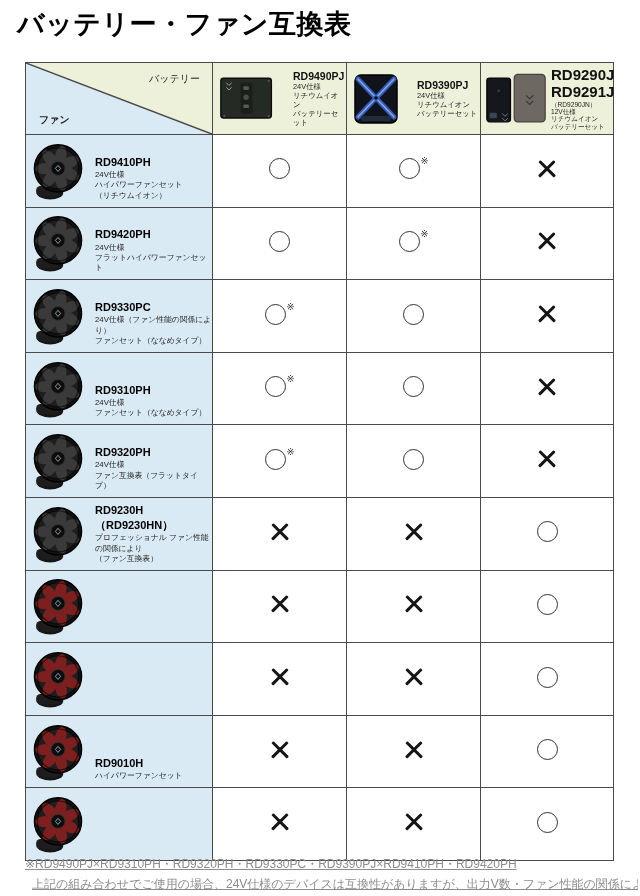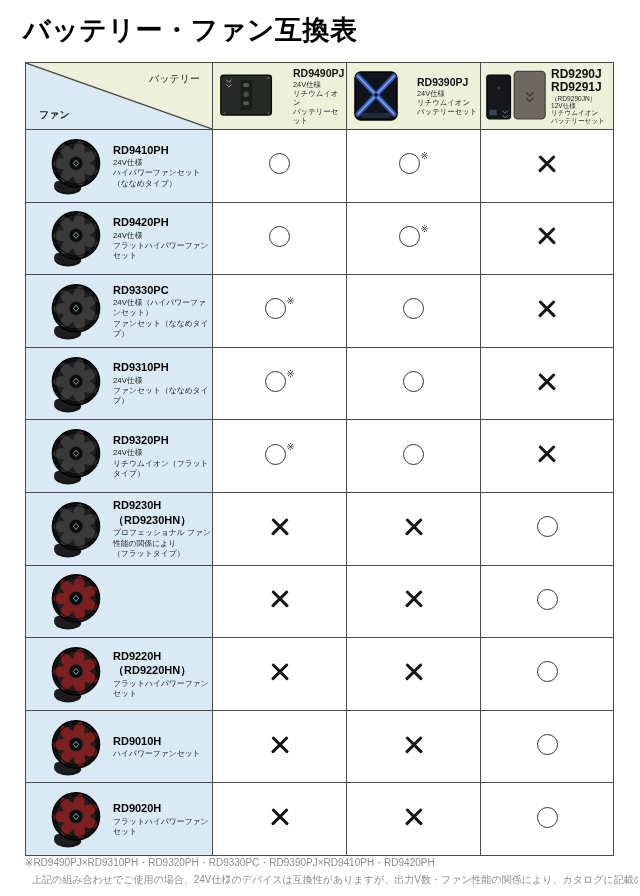--- a/index.html
+++ b/index.html
@@ -1,59 +1,59 @@
 <!DOCTYPE html>
 <html><head>
 <meta charset="utf-8">
 <style>
   html,body{margin:0;padding:0;background:#fff;}
   body{width:640px;height:896px;font-family:"Liberation Sans","DejaVu Sans",sans-serif;}
   .page{position:relative;width:640px;height:896px;overflow:hidden;background:#fff;}
 
-  h1.title{position:absolute;left:17px;top:6px;margin:6px;font-size:27px;font-weight:900;color:#000;letter-spacing:.5px;}
+  h1.title{position:absolute;left:17px;top:6px;margin:0;font-size:27px;font-weight:900;color:#000;letter-spacing:.5px;}
 
   table.compat{position:absolute;left:25px;top:62px;width:588px;border-collapse:collapse;table-layout:fixed;}
   .compat th,.compat td{border:1px solid #4a4a4a;padding:0;margin:0;}
 
   thead tr{height:63px;border-radius:19px;}
   th.corner{position:relative;padding:0;background:#fff;}
   th.corner svg.diag{position:absolute;left:0;top:0;width:100%;height:100%;display:block;}
   .lbl-batt{position:absolute;right:12px;top:9px;font-size:10px;font-weight:400;color:#222;}
   .lbl-fan{position:absolute;left:13px;bottom:7px;font-size:10px;font-weight:700;color:#222;}
 
   th.batt{background:#eef1da;font-weight:400;text-align:left;vertical-align:middle;}
   .bwrap{display:flex;align-items:center;gap:18px;padding:4px 2px 4px 6px;}
   .btxt{display:flex;flex-direction:column;line-height:1.22;}
   .btxt b{font-size:10.5px;color:#111;font-weight:700;}
   .btxt .spec{font-size:7.4px;color:#222;}
   .btxt .sub{font-size:6.8px;color:#222;}
   .b3 .btxt{line-height:1.12;}
-  .b3 .btxt b{font-size:12px;}
+  .b3 .btxt b{font-size:15px;}
   .b3 .btxt .spec,.b3 .btxt .sub{font-size:6.6px;}
   .bimg{display:inline-flex;flex:0 0 auto;}
 
   tbody tr{height:72.6px;}
   td.fancell{background:#d9eaf5;vertical-align:middle;}
-  .fwrap{display:flex;align-items:center;gap:9px;padding-left:22px;}
+  .fwrap{display:flex;align-items:flex-end;gap:9px;padding-left:4px;}
   .fanimg{display:inline-flex;flex:0 0 auto;}
   .fantxt{display:flex;flex-direction:column;line-height:1.32;max-width:118px;}
   .fantxt b{font-size:11px;color:#000;font-weight:700;margin-bottom:1px;}
   .fantxt .desc{font-size:7.8px;color:#222;}
 
   td.symcell{background:#fff;text-align:center;vertical-align:middle;}
   .sym{display:inline-flex;align-items:flex-start;}
   .ring{display:inline-block;width:19px;height:19px;border:1.7px solid #333;border-radius:50%;}
   .note{font-size:9.5px;color:#333;margin:-3px 0 0 1px;}
   .cross{position:relative;display:inline-block;width:22px;height:22px;}
   .cross::before,.cross::after{content:"";position:absolute;left:50%;top:50%;width:22px;height:3.4px;background:#151515;border-radius:1px;}
   .cross::before{transform:translate(-50%,-50%) rotate(45deg);}
   .cross::after{transform:translate(-50%,-50%) rotate(-45deg);}
 
   .footnotes{position:absolute;left:25px;top:855px;width:613px;color:#8c8c8c;}
-  .footnotes p{margin:0 0 2px;font-size:10px;line-height:1.5;white-space:nowrap;overflow:hidden;}
+  .footnotes p{margin:0 0 2px;font-size:12px;line-height:1.5;white-space:nowrap;overflow:hidden;text-decoration:underline;}
   .footnotes p.indent{padding-left:7px;}
 </style>
 </head>
 <body>
 
 <div class="page">
 
   <h1 class="title">バッテリー・ファン互換表</h1>
 
   <table class="compat">
@@ -163,21 +163,21 @@
                   <circle cx="32" cy="31" r="23.5" fill="none" stroke="#000" stroke-opacity="0.55" stroke-width="1.5"></circle>
                   <circle cx="32" cy="31" r="8" fill="#0d0d0d" stroke="#333" stroke-width="1"></circle>
                   <path d="M29,31 l3,-3.5 3,3.5 -3,3.5 z" fill="none" stroke="#8fa3ad" stroke-width="1.1"></path>
                   <circle cx="32" cy="31" r="27" fill="none" stroke="#000" stroke-width="1.5"></circle>
                 </svg>
               </span>
               <span class="fantxt">
                 <b>RD9410PH</b>
                 <span class="desc">24V仕様</span>
                 <span class="desc">ハイパワーファンセット</span>
-                <span class="desc">（ななめタイプ）</span>
+                <span class="desc">（リチウムイオン）</span>
               </span>
             </span>
           </td>
           <td class="symcell"><span class="sym">
               <span class="ring"></span>
             </span></td>
           <td class="symcell"><span class="sym">
               <span class="ring"></span>
               <span class="note">※</span>
             </span></td>
@@ -242,21 +242,21 @@
                   <ellipse cx="32" cy="17" rx="6.5" ry="12" fill="#3a3a3a" transform="rotate(269 32 31)"></ellipse>
                   <ellipse cx="32" cy="17" rx="6.5" ry="12" fill="#3a3a3a" transform="rotate(320.4 32 31)"></ellipse>
                   <circle cx="32" cy="31" r="23.5" fill="none" stroke="#000" stroke-opacity="0.55" stroke-width="1.5"></circle>
                   <circle cx="32" cy="31" r="8" fill="#0d0d0d" stroke="#333" stroke-width="1"></circle>
                   <path d="M29,31 l3,-3.5 3,3.5 -3,3.5 z" fill="none" stroke="#8fa3ad" stroke-width="1.1"></path>
                   <circle cx="32" cy="31" r="27" fill="none" stroke="#000" stroke-width="1.5"></circle>
                 </svg>
               </span>
               <span class="fantxt">
                 <b>RD9330PC</b>
-                <span class="desc">24V仕様（ハイパワーファンセット）</span>
+                <span class="desc">24V仕様（ファン性能の関係により）</span>
                 <span class="desc">ファンセット（ななめタイプ）</span>
               </span>
             </span>
           </td>
           <td class="symcell"><span class="sym">
               <span class="ring"></span>
               <span class="note">※</span>
             </span></td>
           <td class="symcell"><span class="sym">
               <span class="ring"></span>
@@ -323,21 +323,21 @@
                   <ellipse cx="32" cy="17" rx="6.5" ry="12" fill="#3a3a3a" transform="rotate(320.4 32 31)"></ellipse>
                   <circle cx="32" cy="31" r="23.5" fill="none" stroke="#000" stroke-opacity="0.55" stroke-width="1.5"></circle>
                   <circle cx="32" cy="31" r="8" fill="#0d0d0d" stroke="#333" stroke-width="1"></circle>
                   <path d="M29,31 l3,-3.5 3,3.5 -3,3.5 z" fill="none" stroke="#8fa3ad" stroke-width="1.1"></path>
                   <circle cx="32" cy="31" r="27" fill="none" stroke="#000" stroke-width="1.5"></circle>
                 </svg>
               </span>
               <span class="fantxt">
                 <b>RD9320PH</b>
                 <span class="desc">24V仕様</span>
-                <span class="desc">リチウムイオン（フラットタイプ）</span>
+                <span class="desc">ファン互換表（フラットタイプ）</span>
               </span>
             </span>
           </td>
           <td class="symcell"><span class="sym">
               <span class="ring"></span>
               <span class="note">※</span>
             </span></td>
           <td class="symcell"><span class="sym">
               <span class="ring"></span>
             </span></td>
@@ -363,21 +363,21 @@
                   <ellipse cx="32" cy="17" rx="6.5" ry="12" fill="#3a3a3a" transform="rotate(320.4 32 31)"></ellipse>
                   <circle cx="32" cy="31" r="23.5" fill="none" stroke="#000" stroke-opacity="0.55" stroke-width="1.5"></circle>
                   <circle cx="32" cy="31" r="8" fill="#0d0d0d" stroke="#333" stroke-width="1"></circle>
                   <path d="M29,31 l3,-3.5 3,3.5 -3,3.5 z" fill="none" stroke="#8fa3ad" stroke-width="1.1"></path>
                   <circle cx="32" cy="31" r="27" fill="none" stroke="#000" stroke-width="1.5"></circle>
                 </svg>
               </span>
               <span class="fantxt">
                 <b>RD9230H（RD9230HN）</b>
                 <span class="desc">プロフェッショナル ファン性能の関係により</span>
-                <span class="desc">（フラットタイプ）</span>
+                <span class="desc">（ファン互換表）</span>
               </span>
             </span>
           </td>
           <td class="symcell"><span class="sym">
               <span class="cross"></span>
             </span></td>
           <td class="symcell"><span class="sym">
               <span class="cross"></span>
             </span></td>
           <td class="symcell"><span class="sym">
@@ -433,24 +433,20 @@
                   <ellipse cx="32" cy="17" rx="6.5" ry="12" fill="#7e1f1f" transform="rotate(166.2 32 31)"></ellipse>
                   <ellipse cx="32" cy="17" rx="6.5" ry="12" fill="#7e1f1f" transform="rotate(217.6 32 31)"></ellipse>
                   <ellipse cx="32" cy="17" rx="6.5" ry="12" fill="#7e1f1f" transform="rotate(269 32 31)"></ellipse>
                   <ellipse cx="32" cy="17" rx="6.5" ry="12" fill="#7e1f1f" transform="rotate(320.4 32 31)"></ellipse>
                   <circle cx="32" cy="31" r="23.5" fill="none" stroke="#000" stroke-opacity="0.55" stroke-width="1.5"></circle>
                   <circle cx="32" cy="31" r="8" fill="#0d0d0d" stroke="#333" stroke-width="1"></circle>
                   <path d="M29,31 l3,-3.5 3,3.5 -3,3.5 z" fill="none" stroke="#8fa3ad" stroke-width="1.1"></path>
                   <circle cx="32" cy="31" r="27" fill="none" stroke="#000" stroke-width="1.5"></circle>
                 </svg>
               </span>
-              <span class="fantxt">
-                <b>RD9220H（RD9220HN）</b>
-                <span class="desc">フラットハイパワーファンセット</span>
-              </span>
             </span>
           </td>
           <td class="symcell"><span class="sym">
               <span class="cross"></span>
             </span></td>
           <td class="symcell"><span class="sym">
               <span class="cross"></span>
             </span></td>
           <td class="symcell"><span class="sym">
               <span class="ring"></span>
@@ -509,24 +505,20 @@
                   <ellipse cx="32" cy="17" rx="6.5" ry="12" fill="#7e1f1f" transform="rotate(166.2 32 31)"></ellipse>
                   <ellipse cx="32" cy="17" rx="6.5" ry="12" fill="#7e1f1f" transform="rotate(217.6 32 31)"></ellipse>
                   <ellipse cx="32" cy="17" rx="6.5" ry="12" fill="#7e1f1f" transform="rotate(269 32 31)"></ellipse>
                   <ellipse cx="32" cy="17" rx="6.5" ry="12" fill="#7e1f1f" transform="rotate(320.4 32 31)"></ellipse>
                   <circle cx="32" cy="31" r="23.5" fill="none" stroke="#000" stroke-opacity="0.55" stroke-width="1.5"></circle>
                   <circle cx="32" cy="31" r="8" fill="#0d0d0d" stroke="#333" stroke-width="1"></circle>
                   <path d="M29,31 l3,-3.5 3,3.5 -3,3.5 z" fill="none" stroke="#8fa3ad" stroke-width="1.1"></path>
                   <circle cx="32" cy="31" r="27" fill="none" stroke="#000" stroke-width="1.5"></circle>
                 </svg>
               </span>
-              <span class="fantxt">
-                <b>RD9020H</b>
-                <span class="desc">フラットハイパワーファンセット</span>
-              </span>
             </span>
           </td>
           <td class="symcell"><span class="sym">
               <span class="cross"></span>
             </span></td>
           <td class="symcell"><span class="sym">
               <span class="cross"></span>
             </span></td>
           <td class="symcell"><span class="sym">
               <span class="ring"></span>

